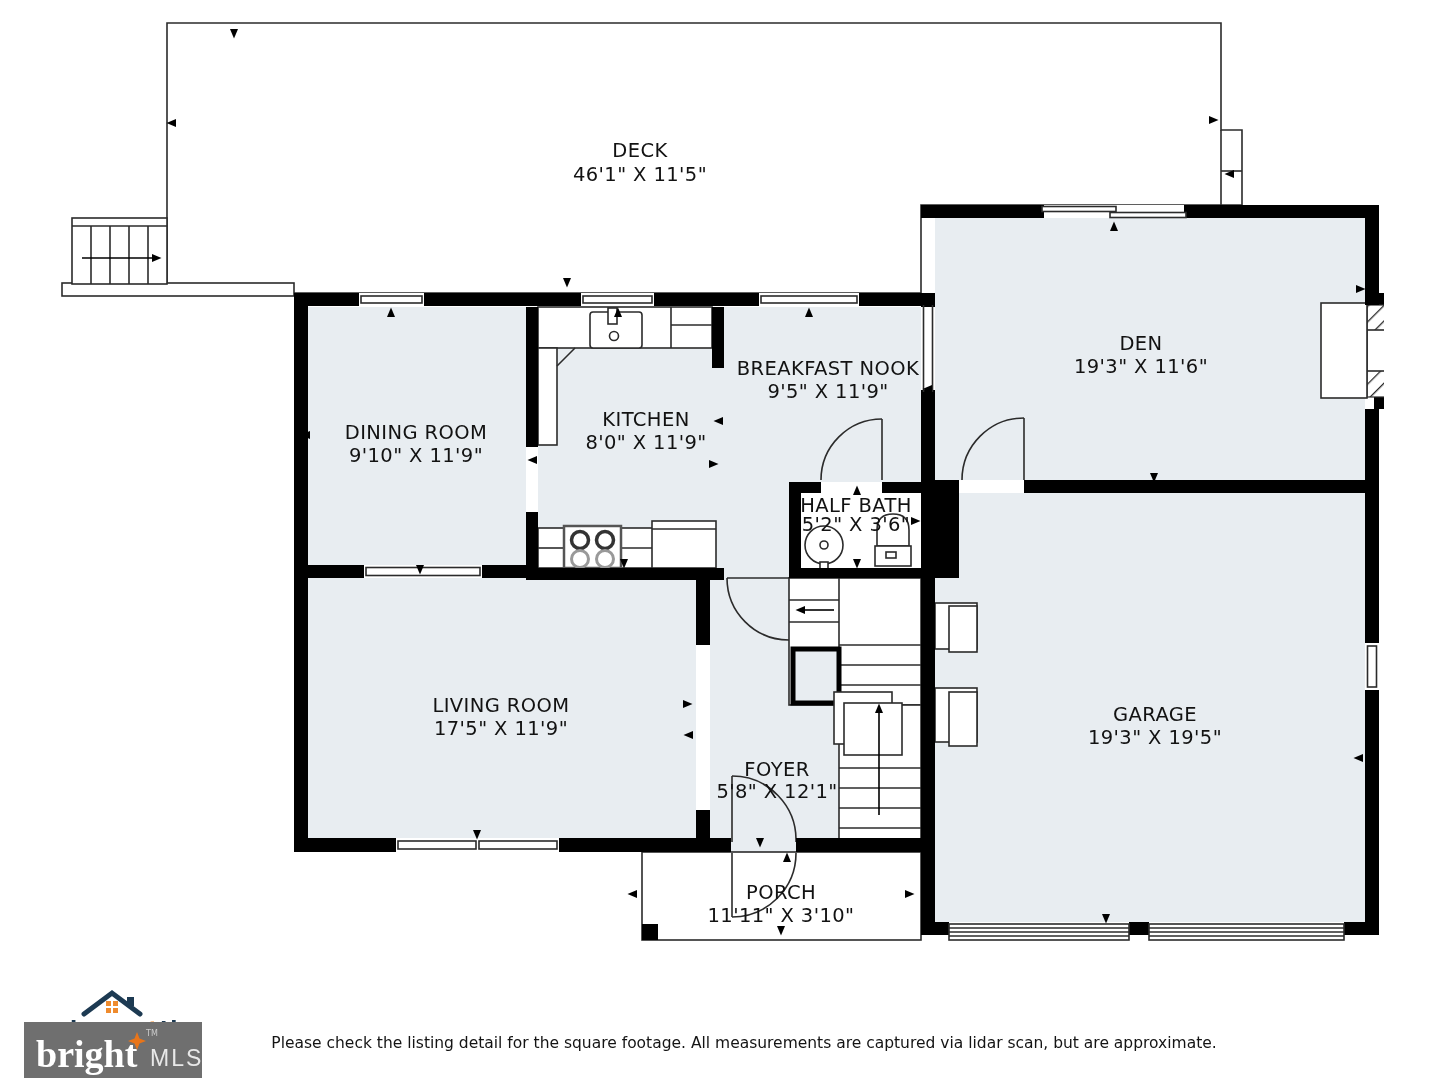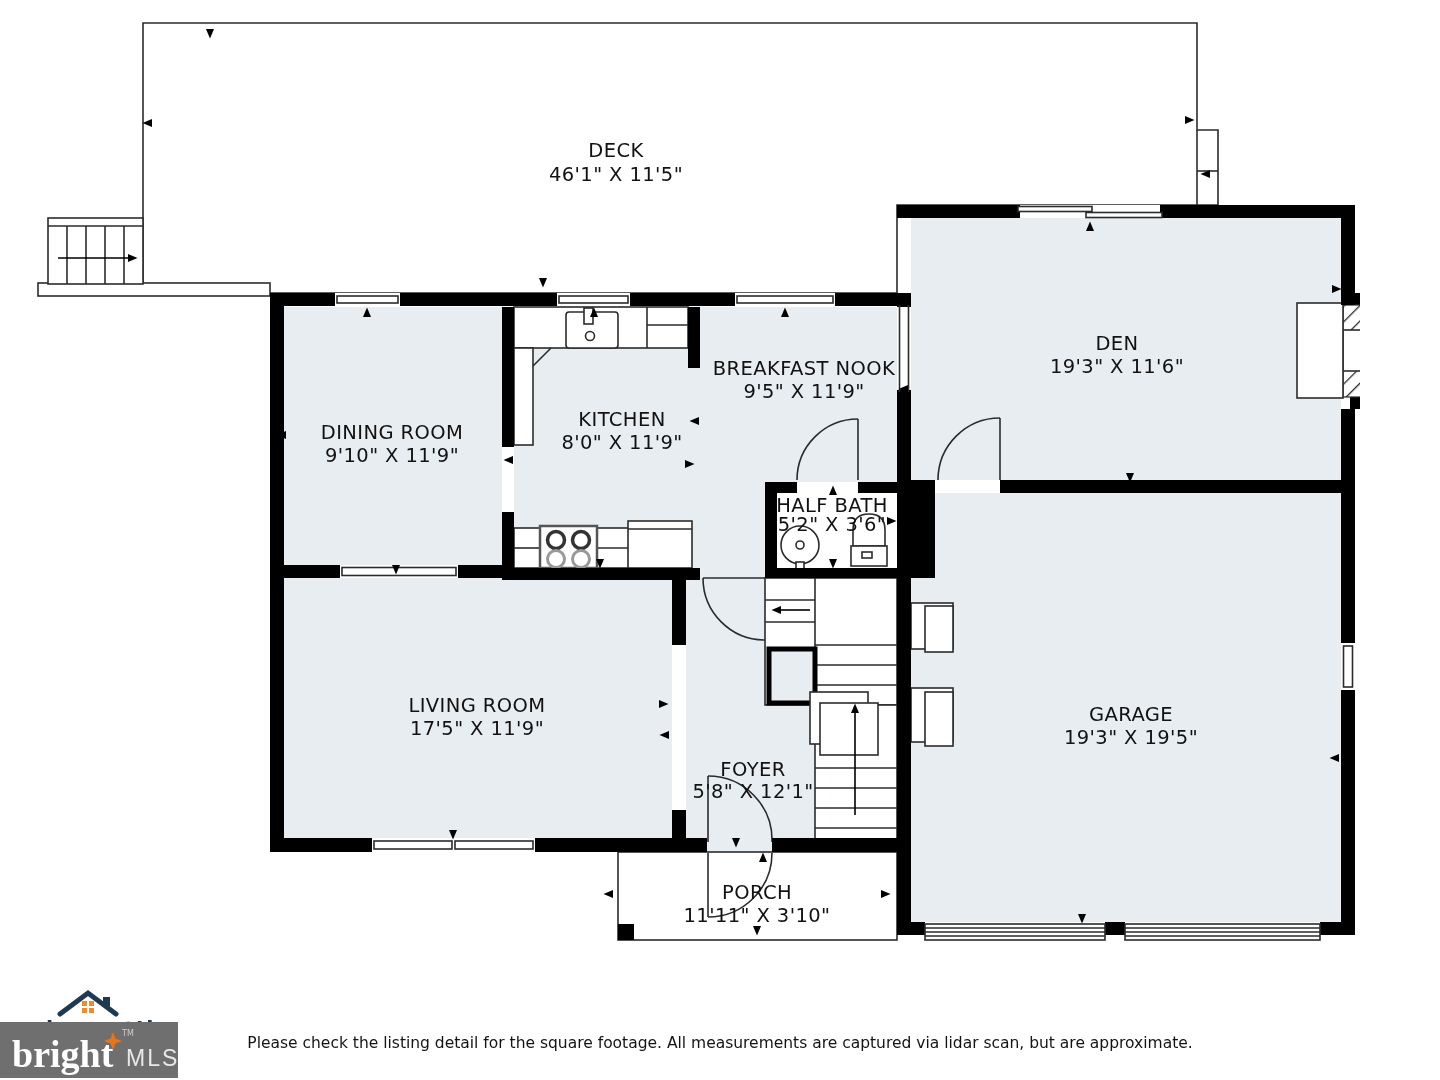--- a/index.html
+++ b/index.html
@@ -1,17 +1,17 @@
 <!DOCTYPE html>
 <html><head>
 <meta charset="utf-8">
 <style>
   html,body{margin:0;padding:0;background:#fff;}
   .canvas{position:relative;width:1360px;height:1080px;background:#fff;overflow:hidden;
-          font-family:"DejaVu Sans", sans-serif;}
+          font-family:"DejaVu Sans", sans-serif;margin-left:24px;}
   svg{display:block;}
   text{fill:#121212;}
   .room-name,.room-dims{font-size:19.5px;letter-spacing:.4px;}
   .thin{stroke:#2b2b2b;stroke-width:1.6;fill:#fff;}
   .thin2{stroke:#2b2b2b;stroke-width:1.6;fill:none;}
   .wall{fill:#000;}
   .gray{fill:#e8edf1;}
   .tick{fill:#000;}
   .disclaimer{font-size:15.5px;fill:#141414;}
   .hommati-text{font-size:21px;font-weight:bold;fill:#1d3a52;letter-spacing:.5px;}

